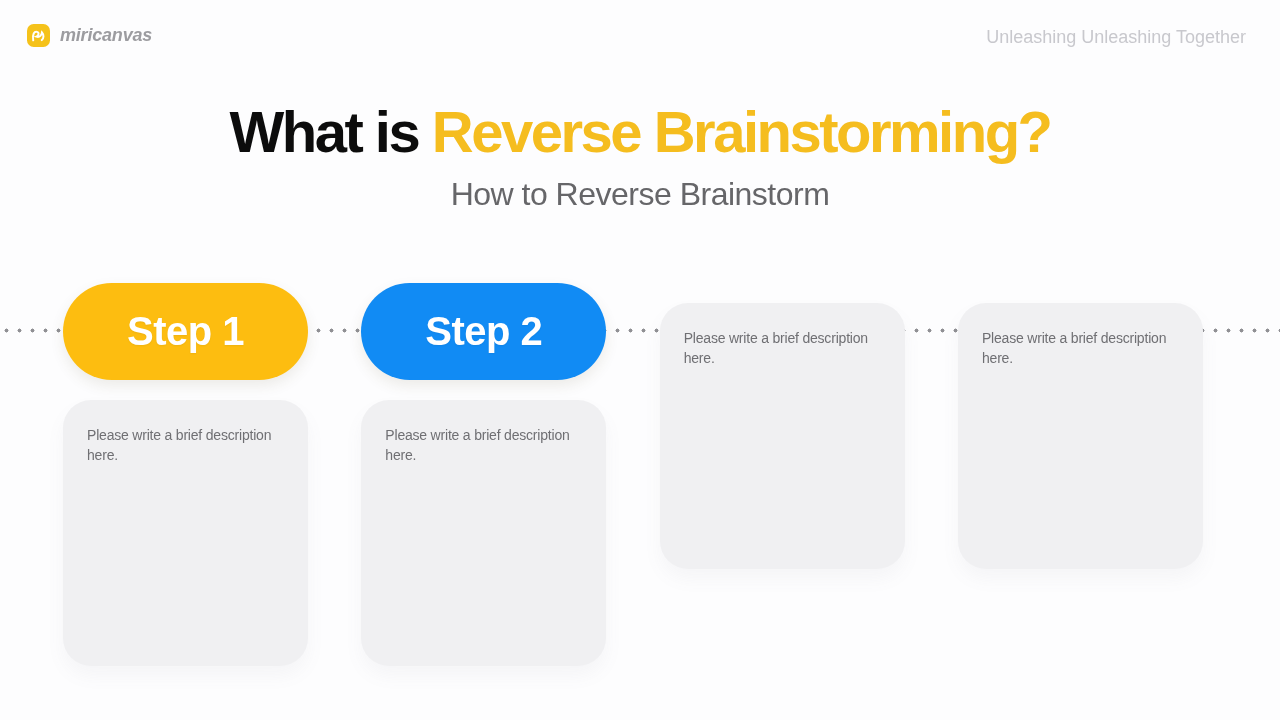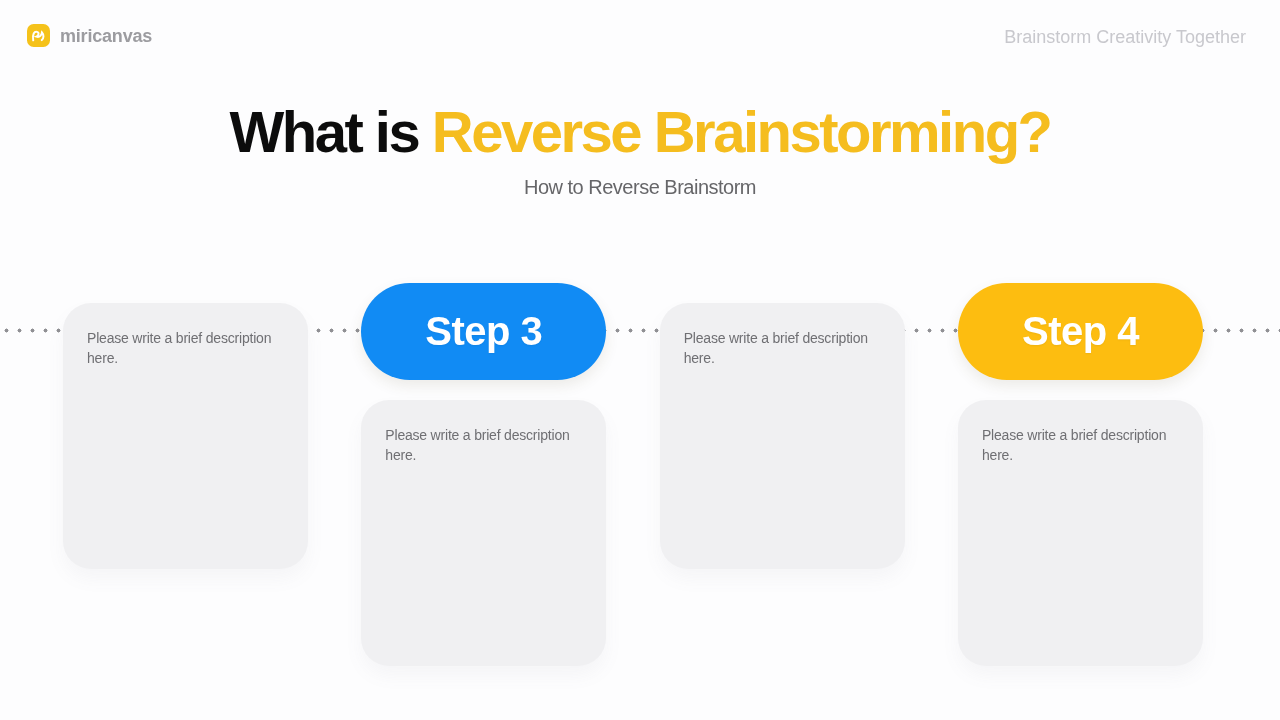--- a/index.html
+++ b/index.html
@@ -19,22 +19,23 @@
   
   .header {
     position: absolute;
     top: 0; left: 0; right: 0;
     height: 72px;
   }
   .brand {
     position: absolute;
     left: 27px; top: 24px;
     display: flex;
-    align-items: flex-end;
+    align-items: center;
     gap: 10px;
+    font-style: italic;
   }
   .brand-logo {
     width: 23px; height: 23px;
     display: block;
   }
   .brand-name {
     font-size: 18px;
     font-weight: 700;
     color: #9c9ca0;
     letter-spacing: -0.2px;
@@ -58,21 +59,21 @@
     font-size: 58px;
     font-weight: 700;
     letter-spacing: -2.5px;
     line-height: 1.1;
     white-space: nowrap;
   }
   .title-prefix { color: #0c0c0c; }
   .title-highlight { color: #f5bd1f; }
   .subtitle {
     margin-top: 12px;
-    font-size: 20px;
+    font-size: 32px;
     font-weight: 400;
     color: #666669;
     letter-spacing: -0.5px;
   }
 
   
   .dotted-line {
     position: absolute;
     top: 328px;
     left: 0;
@@ -138,58 +139,58 @@
 <div class="slide">
 
   <div class="header">
     <div class="brand">
       <svg class="brand-logo" viewBox="0 0 24 24">
         <rect x="0" y="0" width="24" height="24" rx="7" fill="#f5c21a"></rect>
         <path d="M6.5 17 C5.5 10.5 7.5 7.5 10.5 8.2 C13 8.8 12.3 12.2 9.8 13.2 C13.5 14.4 15.2 11.2 15.6 8.8 C17.8 11.2 17.6 14.8 15.4 16.8" stroke="#ffffff" stroke-width="2.1" fill="none" stroke-linecap="round"></path>
       </svg>
       <span class="brand-name">miricanvas</span>
     </div>
-    <div class="tagline">Brainstorm Creativity Together</div>
+    <div class="tagline">Unleashing Unleashing Together</div>
   </div>
 
   <div class="title-wrap">
     <div class="main-title">
       <span class="title-prefix">What is </span><span class="title-highlight">Reverse Brainstorming?</span>
     </div>
     <div class="subtitle">How to Reverse Brainstorm</div>
   </div>
 
   <div class="dotted-line"></div>
 
   <div class="steps">
 
     <div class="step-col">
+      <div class="step-pill" style="background: rgb(253, 189, 16);">
+        <span class="step-label">Step 1</span>
+      </div>
       <div class="step-card">
         <div class="step-desc">Please write a brief description here.</div>
       </div>
     </div>
 
     <div class="step-col">
       <div class="step-pill" style="background: rgb(17, 139, 244);">
-        <span class="step-label">Step 3</span>
+        <span class="step-label">Step 2</span>
       </div>
       <div class="step-card">
         <div class="step-desc">Please write a brief description here.</div>
       </div>
     </div>
 
     <div class="step-col">
       <div class="step-card">
         <div class="step-desc">Please write a brief description here.</div>
       </div>
     </div>
 
     <div class="step-col">
-      <div class="step-pill" style="background: rgb(253, 189, 16);">
-        <span class="step-label">Step 4</span>
-      </div>
       <div class="step-card">
         <div class="step-desc">Please write a brief description here.</div>
       </div>
     </div>
 
   </div>
 </div>
 
 </body></html>

